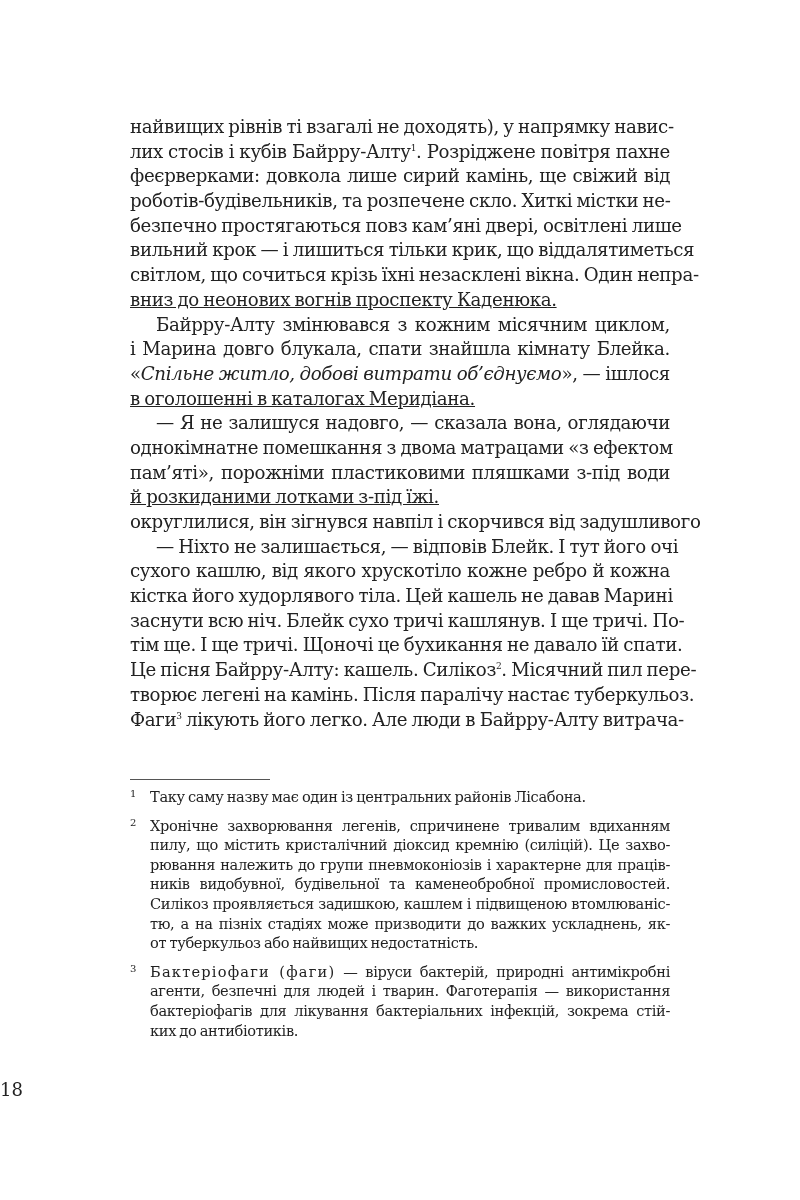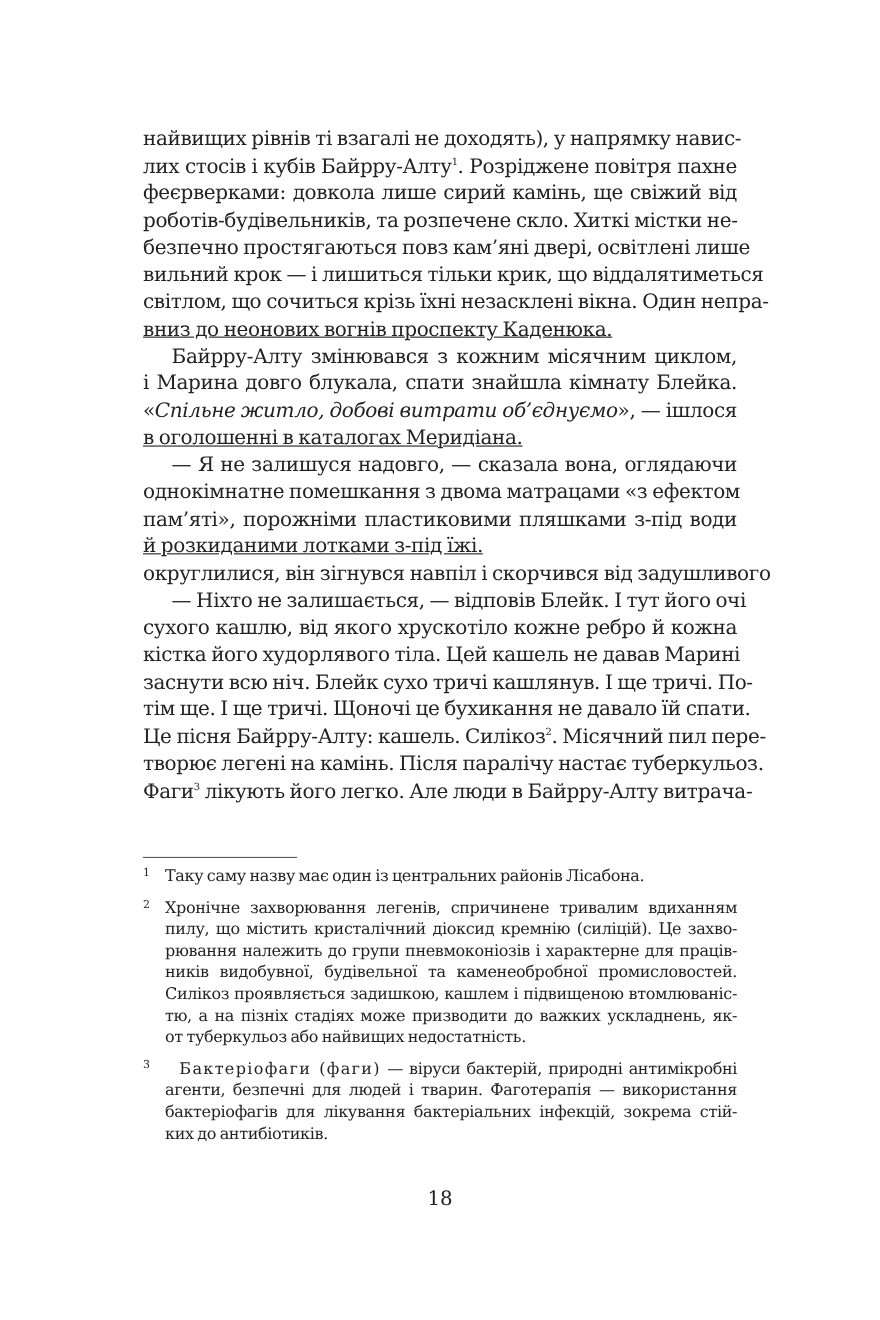--- a/index.html
+++ b/index.html
@@ -79,28 +79,27 @@
       text-align: justify;
       text-align-last: justify;
       letter-spacing: -0.35px;
       word-spacing: -1px;
     }
     .nline.last {
       text-align-last: left;
     }
     .spaced {
       letter-spacing: 1.2px;
-      margin-left: 13px;
     }
     .page-number {
       position: absolute;
       left: 0;
       width: 800px;
       top: 1078px;
-      text-align: center;
+      text-align: left;
       font-size: 18px;
       line-height: 24px;
     }
   </style>
 </head>
 <body>
 
 <div class="page">
   <div class="line">найвищих рівнів ті взагалі не доходять), у напрямку навис-</div>
   <div class="line"><span>лих стосів і кубів Байрру-Алту</span><sup>1</sup><span>. Розріджене повітря пахне</span></div>

